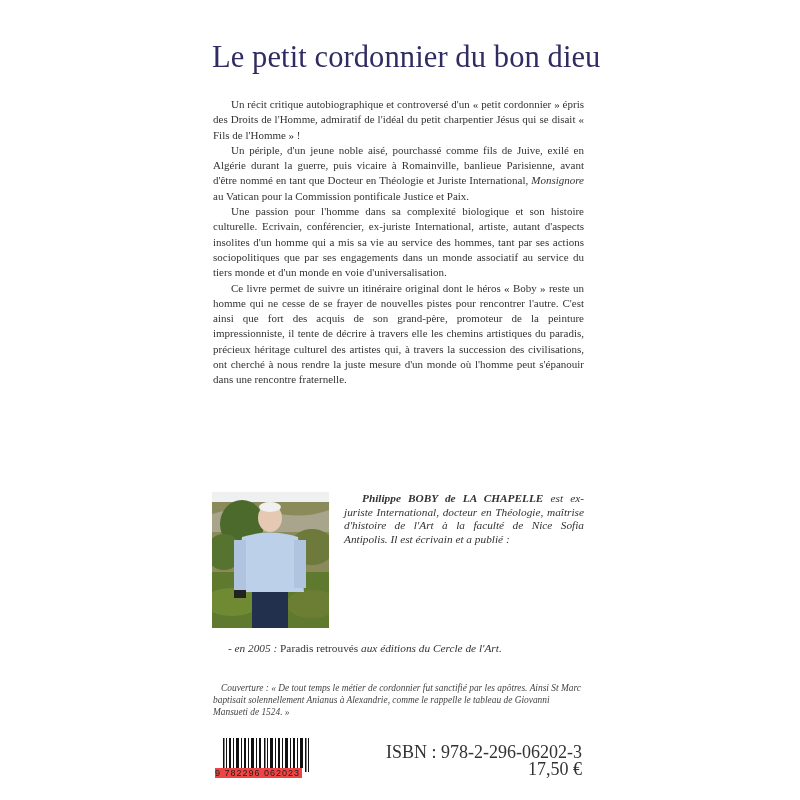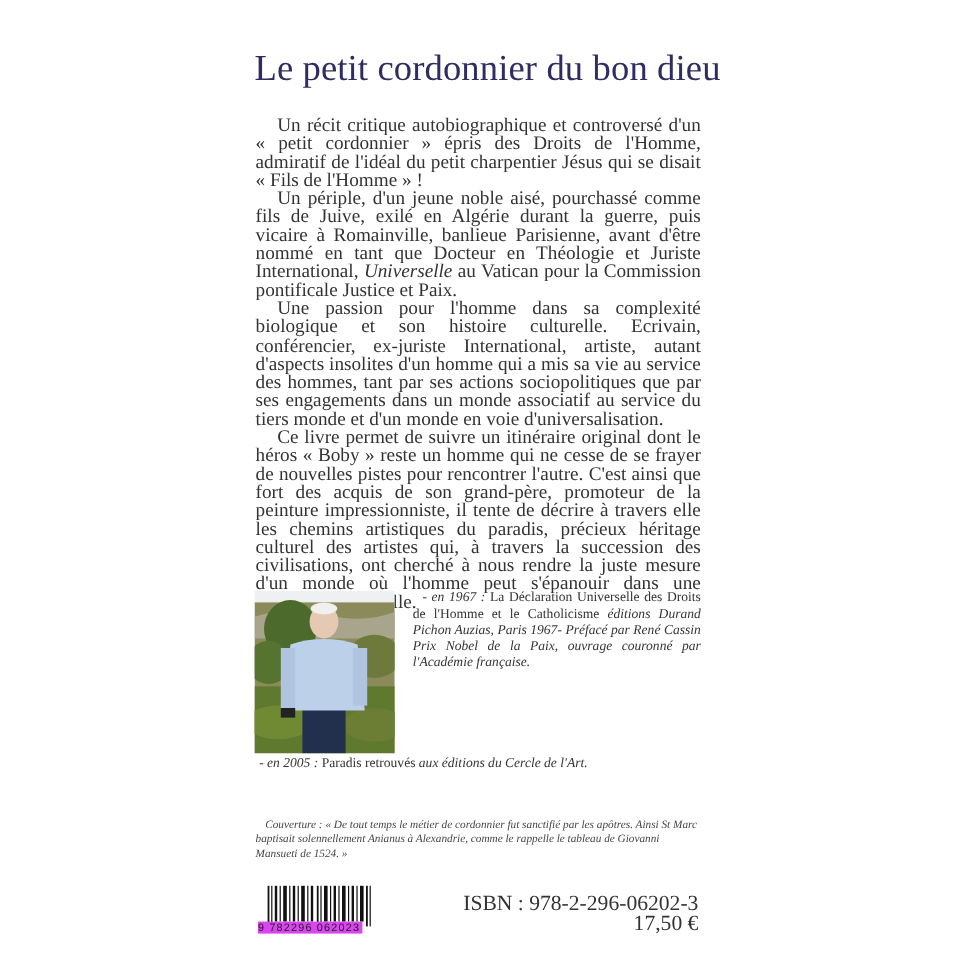--- a/index.html
+++ b/index.html
@@ -1,40 +1,40 @@
 <!DOCTYPE html>
 <html><head>
 <meta charset="utf-8">
 <style>
   html, body { margin:0; padding:0; background:#ffffff; }
   body { width:800px; height:800px; position:relative; overflow:hidden; font-family:"Liberation Serif", serif; color:#2a2a2a; }
   .title { position:absolute; left:212px; top:40px; width:380px; font-family:"Liberation Serif", serif; font-size:30.5px; color:#302c62; white-space:nowrap; letter-spacing:0.1px; }
-  .body-text { position:absolute; left:213px; top:97px; width:371px; font-size:16px; line-height:15.3px; text-align:justify; color:#333; }
+  .body-text { position:absolute; left:213px; top:97px; width:371px; font-size:11px; line-height:15.3px; text-align:justify; color:#333; }
   .body-text p { margin:0; text-indent:18px; }
   .photo { position:absolute; left:212px; top:492px; width:117px; height:136px; overflow:hidden; }
   .bio { position:absolute; left:344px; top:492px; width:240px; font-size:11.3px; line-height:13.6px; text-align:justify; color:#333; }
   .bio p { margin:0; }
   .bio .lead { text-indent:18px; font-style:italic; }
   .bio .lead b { font-style:italic; }
   .bio .item { text-indent:8px; }
   .bio-tail { position:absolute; left:216px; top:630px; width:380px; font-size:11.3px; line-height:13.6px; color:#333; }
-  .bio-tail p { margin:0; }
+  .bio-tail p { margin:12px; }
   .i { font-style:italic; }
   .cover-note { position:absolute; left:213px; top:682px; width:372px; font-size:9.4px; line-height:12px; font-style:italic; color:#444; text-indent:8px; }
   .barcode { position:absolute; left:215px; top:738px; width:104px; height:40px; }
   .isbn { position:absolute; right:218px; top:744px; font-size:18px; color:#333; text-align:right; line-height:17px; }
 </style>
 </head>
 <body>
 
 <div class="title">Le petit cordonnier du bon dieu</div>
 
 <div class="body-text">
   <p>Un récit critique autobiographique et controversé d'un « petit cordonnier » épris des Droits de l'Homme, admiratif de l'idéal du petit charpentier Jésus qui se disait « Fils de l'Homme » !</p>
-  <p><span>Un périple, d'un jeune noble aisé, pourchassé comme fils de Juive, exilé en Algérie durant la guerre, puis vicaire à Romainville, banlieue Parisienne, avant d'être nommé en tant que Docteur en Théologie et Juriste International, </span><span class="i">Universelle</span><span> au Vatican pour la Commission pontificale Justice et Paix.</span></p>
+  <p><span>Un périple, d'un jeune noble aisé, pourchassé comme fils de Juive, exilé en Algérie durant la guerre, puis vicaire à Romainville, banlieue Parisienne, avant d'être nommé en tant que Docteur en Théologie et Juriste International, </span><span class="i">Monsignore</span><span> au Vatican pour la Commission pontificale Justice et Paix.</span></p>
   <p>Une passion pour l'homme dans sa complexité biologique et son histoire culturelle. Ecrivain, conférencier, ex-juriste International, artiste, autant d'aspects insolites d'un homme qui a mis sa vie au service des hommes, tant par ses actions sociopolitiques que par ses engagements dans un monde associatif au service du tiers monde et d'un monde en voie d'universalisation.</p>
   <p>Ce livre permet de suivre un itinéraire original dont le héros « Boby » reste un homme qui ne cesse de se frayer de nouvelles pistes pour rencontrer l'autre. C'est ainsi que fort des acquis de son grand-père, promoteur de la peinture impressionniste, il tente de décrire à travers elle les chemins artistiques du paradis, précieux héritage culturel des artistes qui, à travers la succession des civilisations, ont cherché à nous rendre la juste mesure d'un monde où l'homme peut s'épanouir dans une rencontre fraternelle.</p>
 </div>
 
 <div class="photo" title="Portrait of the author outdoors">
   <svg width="117" height="136" viewBox="0 0 117 136" xmlns="http://www.w3.org/2000/svg">
     <rect width="117" height="136" fill="#eef0f2"></rect>
     <rect y="10" width="117" height="126" fill="#8a8a5a"></rect>
     <path d="M0 22 Q30 12 60 20 T117 18 L117 40 L0 40 Z" fill="#a9a58c"></path>
     <ellipse cx="30" cy="32" rx="22" ry="24" fill="#4c6a2c"></ellipse>
@@ -47,21 +47,21 @@
     <path d="M30 45 Q58 36 86 45 L92 100 L24 100 Z" fill="#bcd0ea"></path>
     <rect x="22" y="48" width="12" height="50" fill="#b0c4e0"></rect>
     <rect x="82" y="48" width="12" height="48" fill="#b0c4e0"></rect>
     <ellipse cx="58" cy="26" rx="12" ry="14" fill="#e6c9b3"></ellipse>
     <ellipse cx="58" cy="15" rx="11" ry="5" fill="#f0f0f0"></ellipse>
     <rect x="22" y="98" width="12" height="8" fill="#222"></rect>
   </svg>
 </div>
 
 <div class="bio">
-  <p class="item"><span class="i">- en 1967 :</span><span> La Déclaration Universelle des Droits de l'Homme et le Catholicisme </span><span class="i">éditions Durand Pichon Auzias, Paris 1967- Préfacé par René Cassin Prix Nobel de la Paix, ouvrage couronné par l'Académie française.</span></p>
+  <p class="lead"><b>Philippe BOBY de LA CHAPELLE</b><span> est ex-juriste International, docteur en Théologie, maîtrise d'histoire de l'Art à la faculté de Nice Sofia Antipolis. Il est écrivain et a publié :</span></p>
 </div>
 
 <div class="bio-tail">
   <p><span class="i">- en 2005 :</span><span> Paradis retrouvés </span><span class="i">aux éditions du Cercle de l'Art.</span></p>
 </div>
 
 <div class="cover-note">Couverture : « De tout temps le métier de cordonnier fut sanctifié par les apôtres. Ainsi St Marc baptisait solennellement Anianus à Alexandrie, comme le rappelle le tableau de Giovanni Mansueti de 1524. »</div>
 
 <div class="barcode">
   <svg width="104" height="40" viewBox="0 0 104 40" xmlns="http://www.w3.org/2000/svg">
@@ -85,19 +85,19 @@
       <rect x="67" y="0" width="1" height="30"></rect>
         <rect x="70" y="0" width="3" height="30"></rect>
       <rect x="75" y="0" width="1" height="30"></rect>
         <rect x="78" y="0" width="2" height="30"></rect>
       <rect x="82" y="0" width="1" height="30"></rect>
         <rect x="85" y="0" width="3" height="30"></rect>
       <rect x="90" y="0" width="1.5" height="34"></rect>
         <rect x="93" y="0" width="1" height="34"></rect>
     </g>
   </svg>
-  <div style="position:absolute;left:0;top:30px;font-family:'Liberation Sans',sans-serif;font-size:9px;letter-spacing:1px;color:#222;background:#d946ef;padding-right:2px;">9 782296 062023</div>
+  <div style="position:absolute;left:0;top:30px;font-family:'Liberation Sans',sans-serif;font-size:9px;letter-spacing:1px;color:#222;background:#ef4444;padding-right:2px;">9 782296 062023</div>
 </div>
 
 <div class="isbn">
   <div>ISBN : 978-2-296-06202-3</div>
   <div>17,50 €</div>
 </div>
 
 </body></html>

